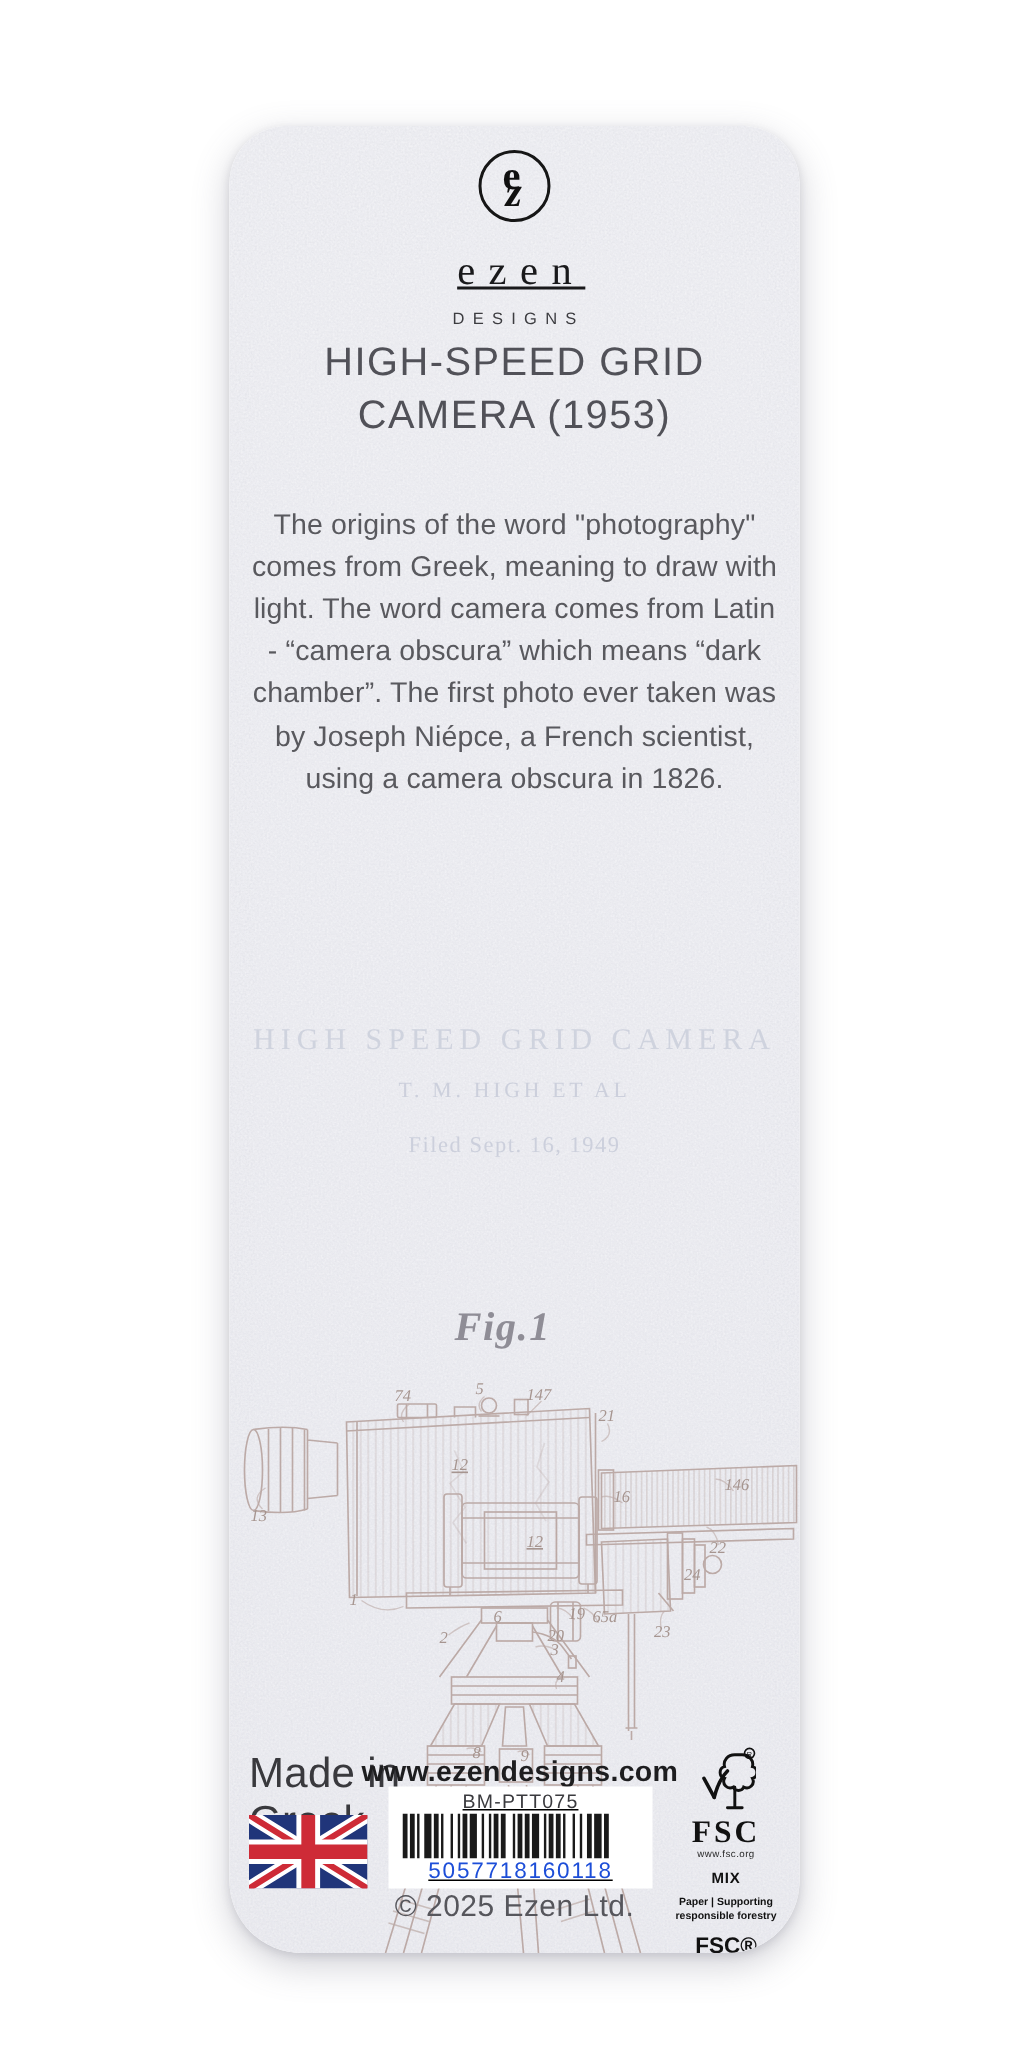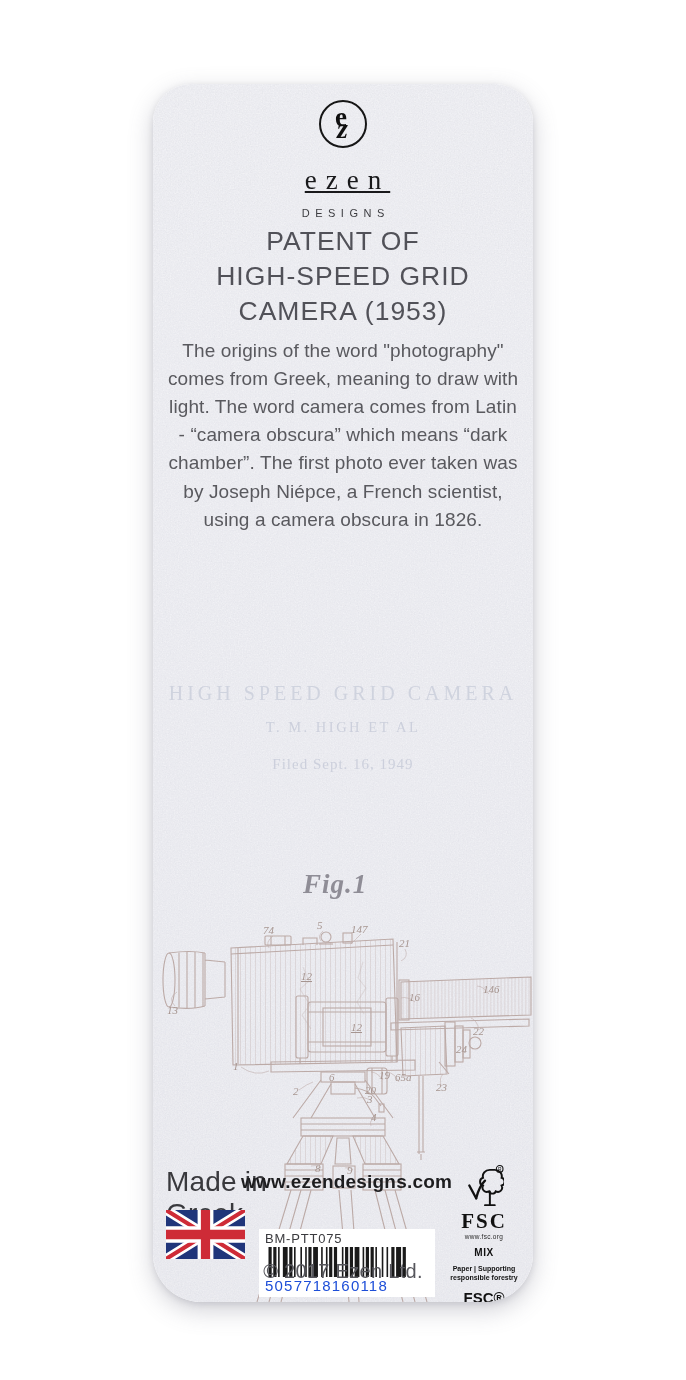--- a/index.html
+++ b/index.html
@@ -52,22 +52,22 @@
   .figure-svg [data-name="figure-labels"] text{
     font-family:"Liberation Serif",serif;font-style:italic;font-size:11px;
     fill:#a3918b;opacity:.95;}
 
   
   .made-in{position:absolute;left:13px;top:1082px;font-size:28px;line-height:1.14;
     color:#39393d;letter-spacing:.2px;}
   .flag{position:absolute;left:13px;top:1126px;width:79px;height:49px;}
   .website{position:absolute;left:88px;top:1087px;width:212px;text-align:left;
     font-size:19px;font-weight:bold;color:#1d1d1f;letter-spacing:.2px;}
-  .barcode{position:absolute;left:106px;top:1145px;width:176px;background:var(--barcode-bg,#fff);
-    text-align:left;padding:2px 6px 3px;}
+  .barcode{position:absolute;left:106px;top:1107px;width:176px;background:var(--barcode-bg,#fff);
+    text-align:center;padding:2px 6px 3px;text-decoration:underline;}
   .barcode-sku{font-size:13px;color:#3a3a3e;letter-spacing:.8px;}
   .barcode-bars{display:block;margin:1px auto 0;}
   .barcode-ean{font-size:15px;color:#1d4ed8;letter-spacing:1.2px;}
 
   .fsc{position:absolute;left:288px;top:1080px;width:86px;text-align:center;color:var(--fsc-ink,#111);}
   .fsc-tree{display:block;margin:0 auto;}
   .fsc-name{font-family:"Liberation Serif",serif;font-size:21px;font-weight:bold;letter-spacing:2px;line-height:1;}
   .fsc-url{font-size:6.5px;color:#2a2a2a;margin-top:1px;letter-spacing:.3px;}
   .fsc-grade{font-size:10px;font-weight:bold;margin-top:7px;letter-spacing:.5px;}
   .fsc-desc{font-size:7px;font-weight:bold;line-height:1.3;margin-top:6px;}
@@ -93,21 +93,20 @@
     <div class="logo" data-name="brand-logo">
       <div class="logo-circle" data-name="brand-monogram-icon">
         <span class="mono mono-e" data-name="monogram-letter-e">e</span>
         <span class="mono mono-z" data-name="monogram-letter-z">z</span>
       </div>
       <div class="brand-name" data-name="brand-name">ezen</div>
       <div class="brand-tagline" data-name="brand-tagline">DESIGNS</div>
     </div>
 
     <div class="title" data-name="product-title">
-      <div data-name="title-line-1">PATENT OF</div>
       <div data-name="title-line-2">HIGH-SPEED GRID</div>
       <div data-name="title-line-3">CAMERA (1953)</div>
     </div>
 
     <p class="description" data-name="product-description">The origins of the word "photography" comes from Greek, meaning to draw with light. The word camera comes from Latin - “camera obscura” which means “dark chamber”. The first photo ever taken was by Joseph Niépce, a French scientist, using a camera obscura in 1826.</p>
 
     <div class="patent-header" data-name="patent-header">
       <div class="patent-title" data-name="patent-title">HIGH SPEED GRID CAMERA</div>
       <div class="patent-inventor" data-name="patent-inventor">T. M. HIGH ET AL</div>
       <div class="patent-filed" data-name="patent-filed-date">Filed Sept. 16, 1949</div>
@@ -282,16 +281,16 @@
       <div class="fsc-name" data-name="fsc-wordmark">FSC</div>
       <div class="fsc-url" data-name="fsc-url">www.fsc.org</div>
       <div class="fsc-grade" data-name="fsc-grade">MIX</div>
       <div class="fsc-desc" data-name="fsc-description">
         <div data-name="fsc-description-line-1">Paper | Supporting</div>
         <div data-name="fsc-description-line-2">responsible forestry</div>
       </div>
       <div class="fsc-cert" data-name="fsc-cert-number">FSC® C007915</div>
     </div>
 
-    <div class="copyright" data-name="copyright-notice">© 2017 Ezen Ltd.</div>
+    <div class="copyright" data-name="copyright-notice">© 2025 Ezen Ltd.</div>
 
   </div>
 </div>
 
 </body></html>

